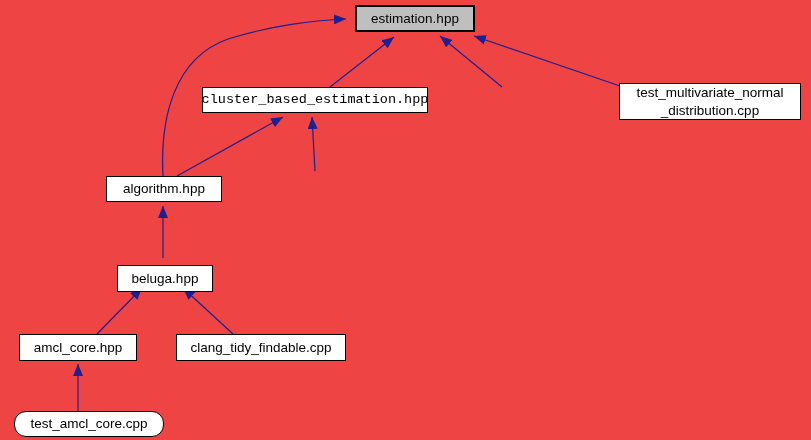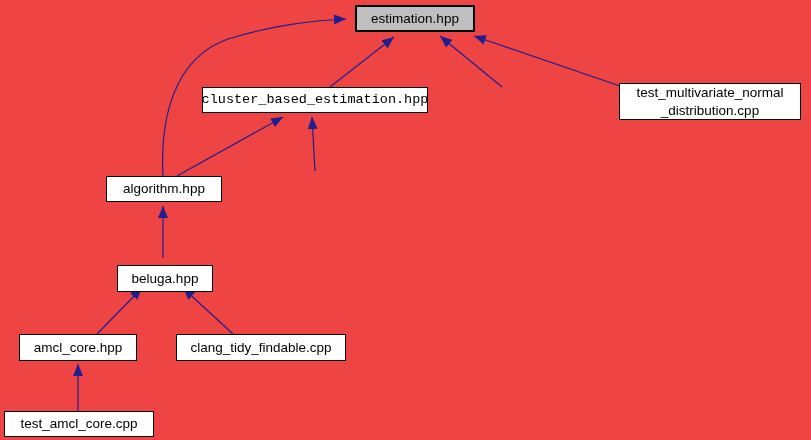--- a/index.html
+++ b/index.html
@@ -79,15 +79,15 @@
 
   <div class="node" style="left:106px; top:176px; width:116px; height:26px;">algorithm.hpp</div>
 
 
   <div class="node" style="left:117px; top:258px; width:96px; height:27px;margin-top:7px;">beluga.hpp</div>
 
   <div class="node" style="left:19px; top:334px; width:118px; height:27px;">amcl_core.hpp</div>
 
   <div class="node" style="left:162px; top:334px; width:170px; height:27px;margin-left:14px;">clang_tidy_findable.cpp</div>
 
-  <div class="node" style="left:4px; top:411px; width:150px; height:26px;">test_amcl_core.cpp</div>
+  <div class="node" style="left:14px; top:411px; width:150px; height:26px;border-radius:12px;">test_amcl_core.cpp</div>
 
 </div>
 
 </body></html>

